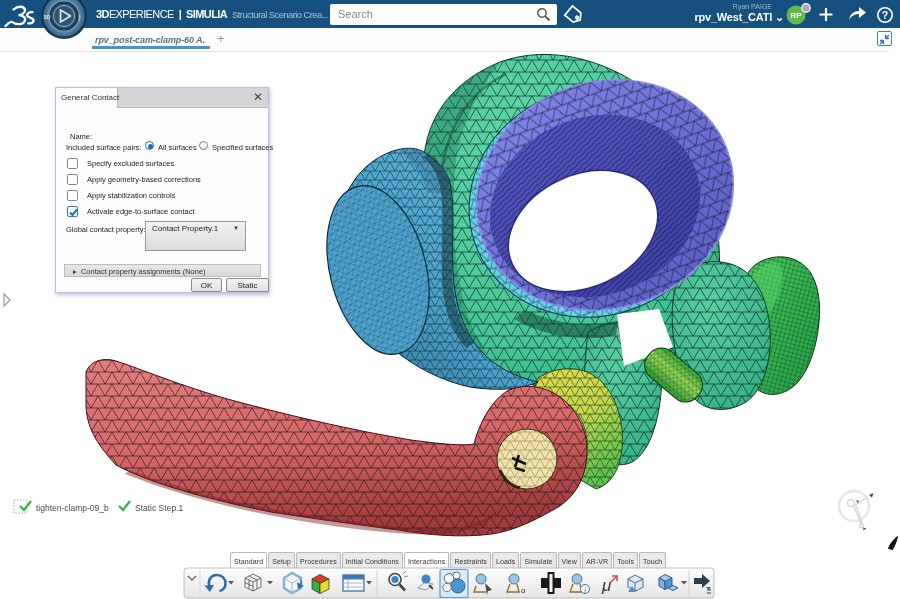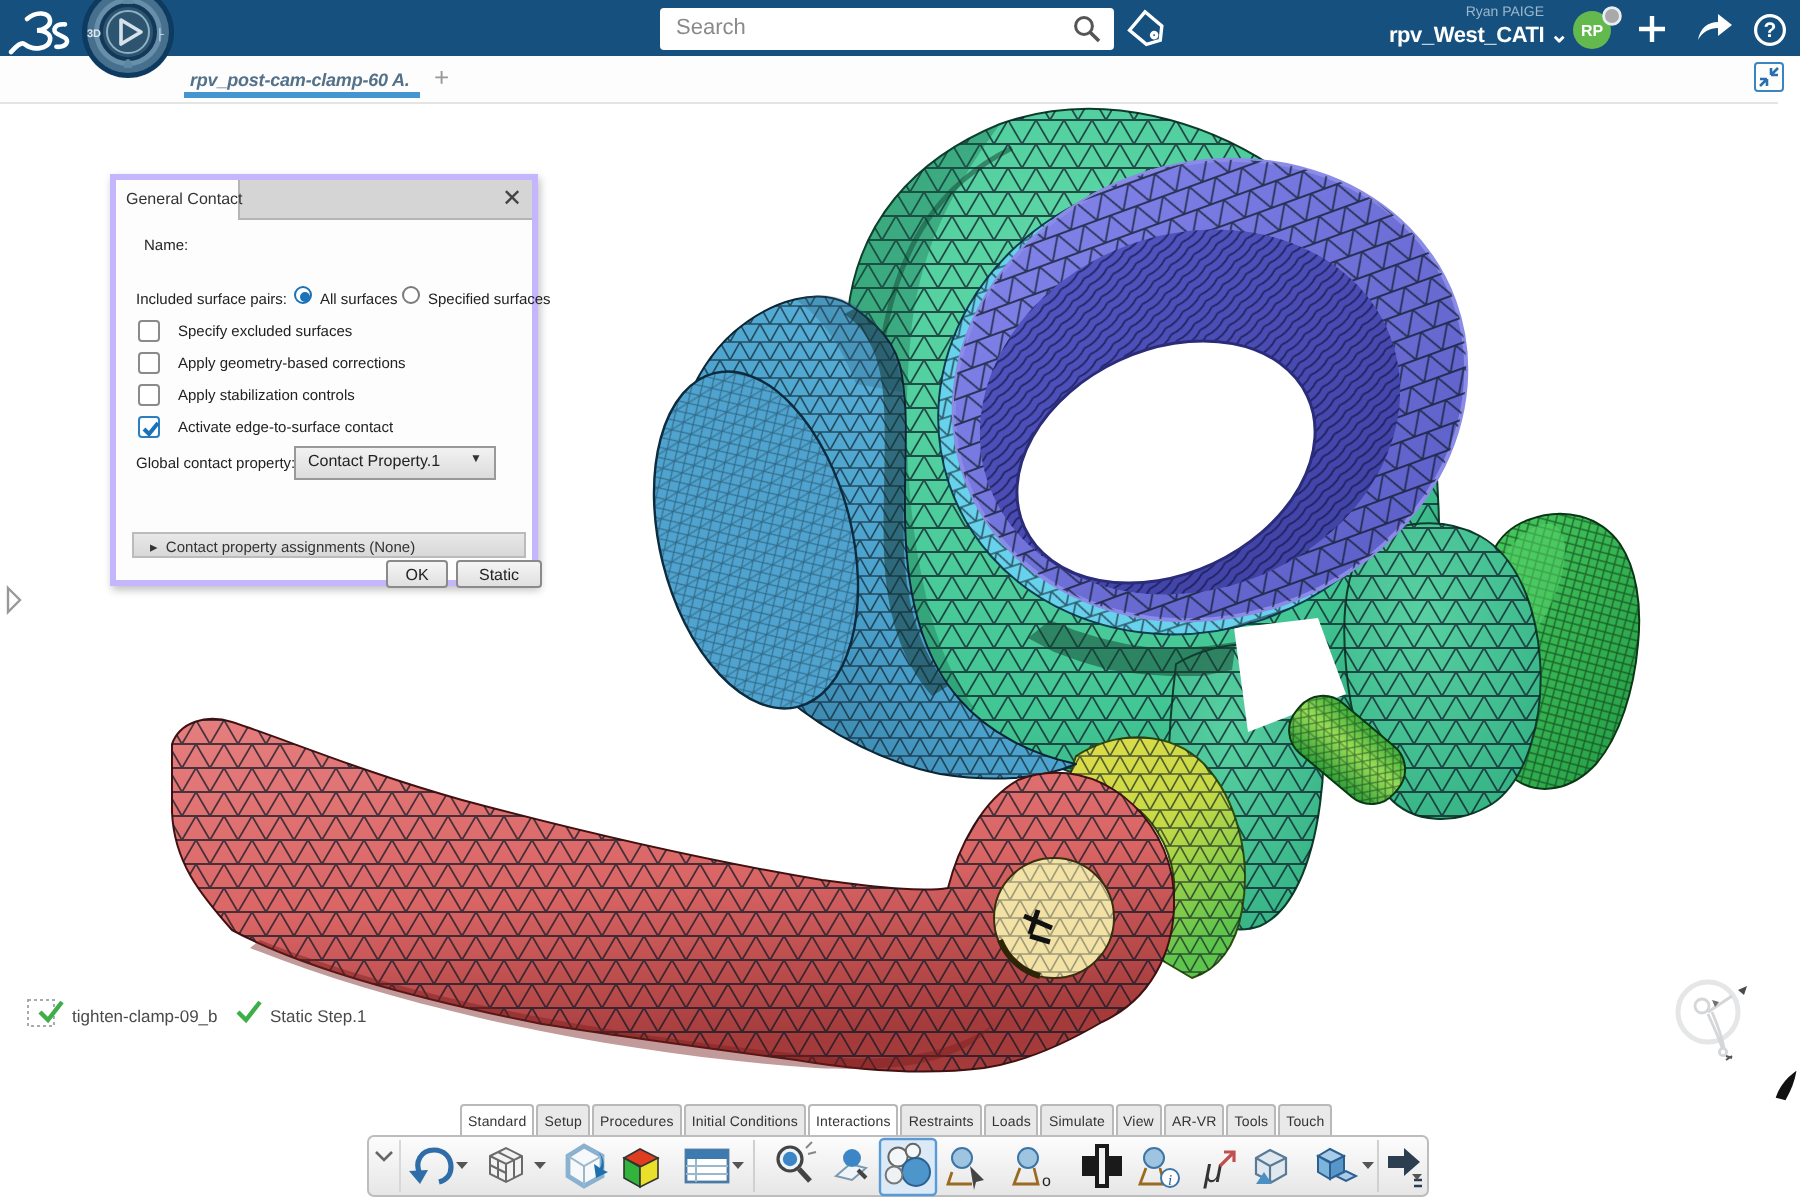--- a/index.html
+++ b/index.html
@@ -13,29 +13,29 @@
 #searchbox{position:absolute;left:330px;top:4px;width:227px;height:21px;background:#fff;border-radius:2px;}
 #searchbox .ph{position:absolute;left:8px;top:4px;font-size:11px;color:#8a8a8a;}
 #user1{position:absolute;left:722px;top:3px;width:50px;text-align:right;color:#9db7cb;font-size:7px;}
 #user2{position:absolute;left:670px;top:11px;width:114px;text-align:right;color:#fff;font-size:11px;font-weight:bold;letter-spacing:-0.2px;}
 
 #tabbar{position:absolute;left:0;top:28px;width:889px;height:24px;background:#fdfdfd;border-bottom:1px solid #e4e4e4;}
 #doctab{position:absolute;left:95px;top:6.5px;font-size:9px;font-style:italic;font-weight:bold;color:#54718a;letter-spacing:-0.1px;}
 #docunderline{position:absolute;left:92px;top:17.5px;width:118px;height:3.5px;background:#4396cf;}
 #plustab{position:absolute;left:217px;top:3px;font-size:13px;color:#999;}
 
-#dlg{position:absolute;left:55px;top:87px;width:214px;height:206px;background:#fdfdfd;border:3px solid #c4b5fd;box-shadow:1px 2px 4px rgba(0,0,0,0.25);font-size:7.5px;color:#222;}
+#dlg{position:absolute;left:55px;top:87px;width:214px;height:206px;background:#fdfdfd;border:1px solid #c4b5fd;box-shadow:1px 2px 4px rgba(0,0,0,0.25);font-size:7.5px;color:#222;}
 #dlgtitle{position:absolute;left:0;top:0;width:100%;height:19px;background:#d5d5d5;border-bottom:1px solid #b5b5b5;box-sizing:content-box;}
 #dlgtab{position:absolute;left:0;top:0;width:62px;height:20px;background:#fdfdfd;border-right:1px solid #b5b5b5;padding:5px 0 0 5px;font-size:8px;color:#333;white-space:nowrap;z-index:2;}
 #dlgx{position:absolute;right:5px;top:2px;font-size:12px;color:#444;}
 .lbl{position:absolute;color:#222;white-space:nowrap;}
 #nameinput{position:absolute;left:39px;top:29px;width:170px;height:15px;background:#fff;border:1px solid #999;font-size:8px;padding:2.5px 0 0 5px;color:#222;}
 .cb{position:absolute;left:11px;width:11px;height:11px;background:#fff;border:1px solid #8a8a8a;border-radius:2px;}
 .radio{position:absolute;width:9px;height:9px;border:1px solid #7a7a7a;border-radius:50%;background:#fff;}
-#dd{position:absolute;left:89px;top:133px;width:101px;height:17px;background:linear-gradient(#f2f2f2,#dcdcdc);border:1px solid #999;font-size:8px;padding:1.5px 0 0 6px;}
+#dd{position:absolute;left:89px;top:133px;width:101px;height:30px;background:linear-gradient(#f2f2f2,#dcdcdc);border:1px solid #999;font-size:8px;padding:1.5px 0 0 6px;}
 .secbar{position:absolute;left:8px;width:197px;height:13px;background:linear-gradient(#e8e8e8,#d8d8d8);border:1px solid #bbb;font-size:7.5px;color:#333;padding:2px 0 0 8px;}
 .btn{position:absolute;height:14px;background:linear-gradient(#f5f5f5,#e0e0e0);border:1px solid #8a8a8a;border-radius:2px;font-size:8px;text-align:center;padding-top:2px;color:#222;}
 
 #btabs{position:absolute;left:230px;top:552px;height:17px;display:flex;}
 .btab{height:17px;border:1px solid #b9b9b9;border-bottom:none;background:#e9e9e9;font-size:7px;color:#333;padding:4.5px 3px 0 3px;margin-right:1px;border-radius:2px 2px 0 0;white-space:nowrap;letter-spacing:0.1px;}
 .btab.act{background:#fff;}
 </style>
 </head>
 <body>
 <div id="page">
@@ -218,41 +218,42 @@
  <circle cx="806" cy="8" r="4.2" fill="#a9a9a9" stroke="#e8eef2" stroke-width="1.4"></circle>
 
  <path d="M826 8 V21 M819.5 14.5 H832.5" stroke="#fff" stroke-width="2.2"></path>
 
  <path d="M849 20 C850 14 854 11 859 11 L859 7 L866 12.5 L859 18 L859 14 C855 14 851 16 849 20 Z" fill="#fff"></path>
 
  <circle cx="885" cy="15" r="7.2" fill="none" stroke="#fff" stroke-width="1.6"></circle>
  <text x="885" y="18.6" font-size="10.5" font-weight="bold" fill="#fff" text-anchor="middle" font-family="Liberation Sans">?</text>
 </svg>
 
+    <div class="brand"><b>3D</b>EXPERIENCE&nbsp; <b>|&nbsp; SIMULIA</b>&nbsp; <span class="app">Structural Scenario Crea...</span></div>
     <div id="searchbox">
         <span class="ph">Search</span>
         <svg width="20" height="20" viewBox="0 0 20 20" style="position:absolute;right:3px;top:1px;">
           <circle cx="8" cy="8" r="4.2" fill="none" stroke="#555" stroke-width="1.5"></circle>
           <path d="M11.2 11.2 L15.5 15.5" stroke="#555" stroke-width="1.8"></path>
         </svg>
       </div>
     <div id="user1">Ryan PAIGE</div>
     <div id="user2">rpv_West_CATI ⌄</div>
   </div>
   <div id="tabbar">
     <div id="doctab">rpv_post-cam-clamp-60 A.</div>
     <div id="docunderline"></div>
     <div id="plustab">+</div>
   </div>
   <div id="dlg">
     <div id="dlgtitle">
         <div id="dlgtab">General Contact</div>
         <div id="dlgx">✕</div>
       </div>
-    <div class="lbl" style="left:14px;top:28px;">Name:</div>
+    <div class="lbl" style="left:14px;top:44px;">Name:</div>
     <div class="lbl" style="left:10px;top:55px;font-size:7.5px;">Included surface pairs:</div>
     <div class="radio" style="left:89px;top:53px;border-color:#1a72b8;"></div>
     <div style="position:absolute;left:92px;top:56px;width:5px;height:5px;border-radius:50%;background:#1a72b8;"></div>
     <div class="lbl" style="left:102px;top:55px;font-size:7.5px;">All surfaces</div>
     <div class="radio" style="left:143px;top:53px;"></div>
     <div class="lbl" style="left:156px;top:55px;font-size:7.5px;">Specified surfaces</div>
     <div class="cb" style="top:70px;"></div>
     <div class="lbl" style="left:31px;top:71px;">Specify excluded surfaces</div>
     <div class="cb" style="top:86px;"></div>
     <div class="lbl" style="left:31px;top:87px;">Apply geometry-based corrections</div>

